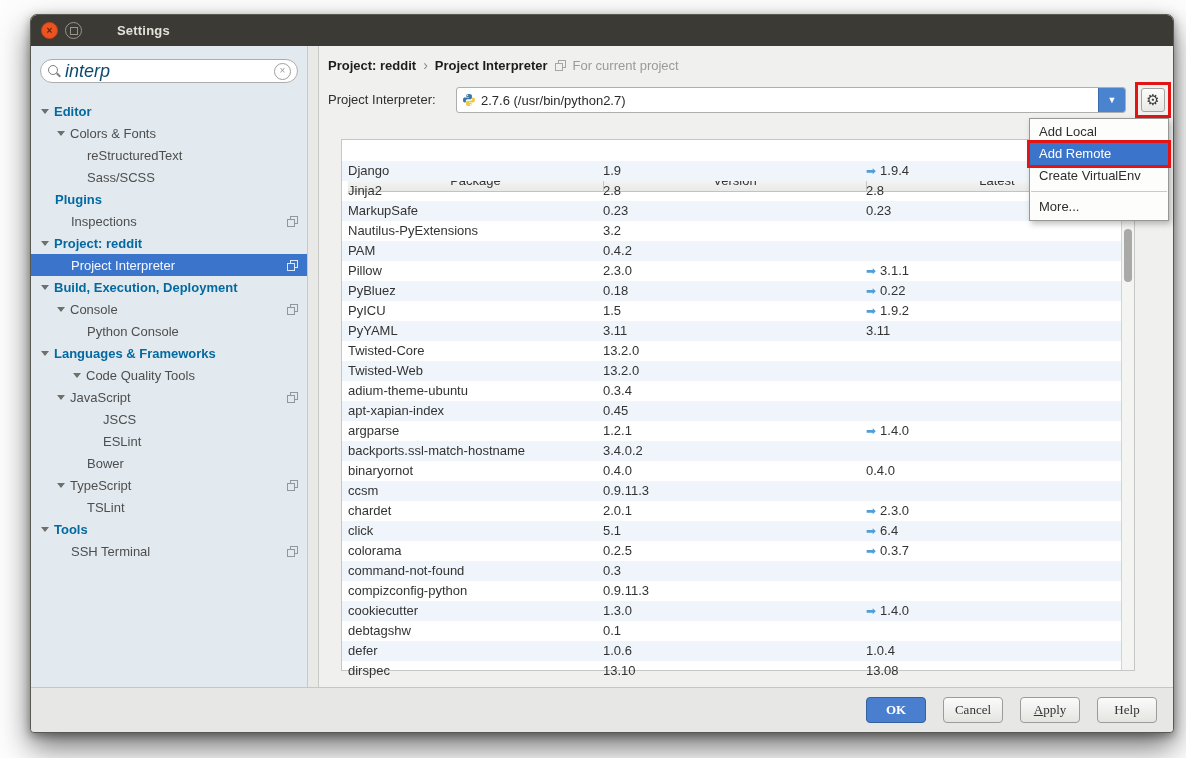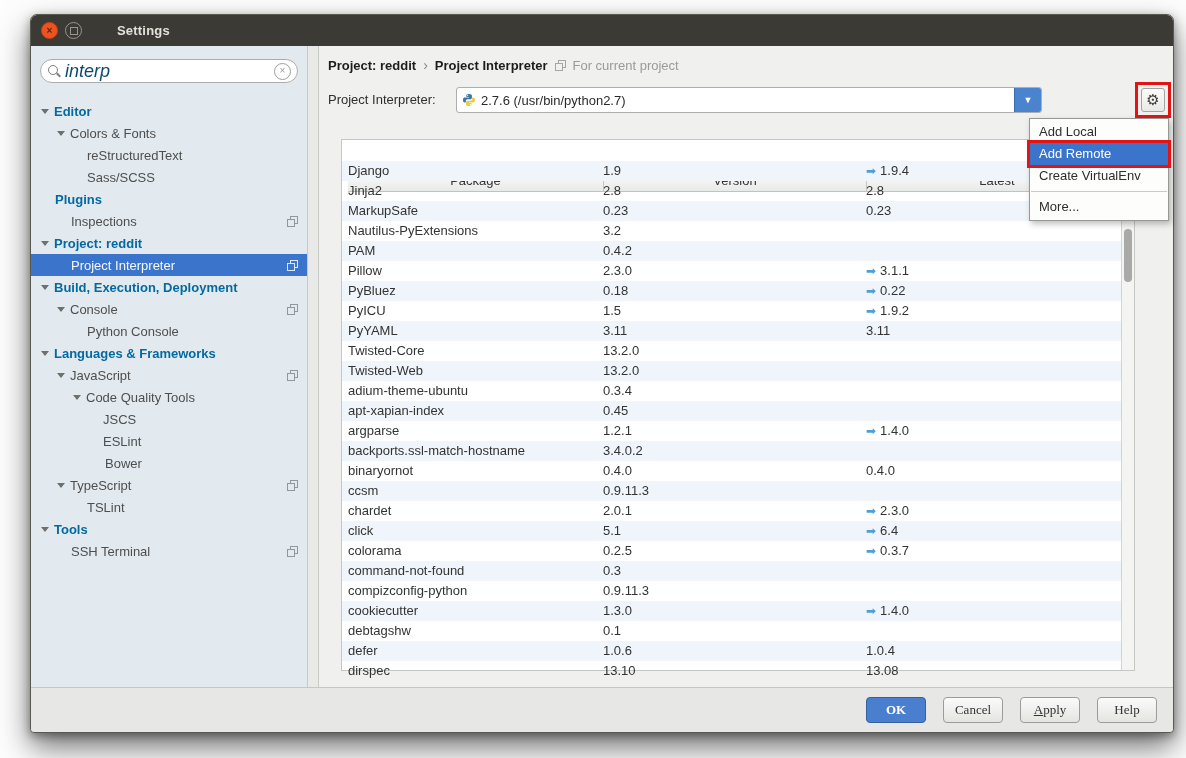--- a/index.html
+++ b/index.html
@@ -47,21 +47,21 @@
   
   .main{position:absolute;left:288px;top:31px;right:0;bottom:45px;background:#f0f0ee;}
   .breadcrumb{position:absolute;left:9px;top:11px;display:flex;align-items:center;gap:7px;font-size:13px;}
   .crumb{font-weight:bold;color:#1d1d1d;}
   .crumb-sep{color:#8a8a88;font-size:14px;}
   .crumb-note{color:#9a9a98;}
   .note-ico{position:relative;width:11px;height:11px;}
   .note-ico::before{content:"";position:absolute;right:0;top:0;width:6px;height:6px;border:1px solid #a5a5a3;}
   .note-ico::after{content:"";position:absolute;left:0;bottom:0;width:6px;height:6px;border:1px solid #a5a5a3;background:#f0f0ee;}
   .interp-label{position:absolute;left:9px;top:41px;height:26px;line-height:26px;font-size:13px;color:#2e2e2e;}
-  .combo{position:absolute;left:137px;top:41px;width:586px;height:26px;background:#fff;border:1px solid #aeaeac;
+  .combo{position:absolute;left:137px;top:41px;width:670px;height:26px;background:#fff;border:1px solid #aeaeac;
          border-radius:3px;box-sizing:border-box;display:flex;align-items:center;}
   .combo-text{flex:1;font-size:13px;color:#2a2a2a;padding-left:5px;display:flex;align-items:center;gap:5px;}
   .combo-arrow-btn{width:26px;height:24px;background:#4a84cf;border-left:1px solid #3b6cb0;border-radius:0 2px 2px 0;
                    color:#fff;font-size:9px;display:flex;align-items:center;justify-content:center;}
   .gear-btn{position:absolute;left:822px;top:42px;width:24px;height:24px;background:linear-gradient(#fbfbfa,#e9e9e6);
             border:1px solid #a3a3a0;border-radius:3px;box-sizing:border-box;display:flex;align-items:center;justify-content:center;
             font-family:"DejaVu Sans",sans-serif;font-size:15px;color:#3d3d3d;}
   .gear-annotation{position:absolute;left:816px;top:36px;width:36px;height:36px;border:3px solid #e31414;box-sizing:border-box;}
   
   .pkg-pane{position:absolute;left:22px;top:93px;width:794px;height:532px;background:#fff;
@@ -163,38 +163,38 @@
             <span class="copy-ico"></span>
           </div>
           <div class="tree-row" style="padding-left: 42px;">
             <span class="expander-space"></span>
             <span class="tree-label">Python Console</span>
           </div>
           <div class="tree-row" style="padding-left: 10px;">
             <span class="expander"></span>
             <span class="tree-label bold">Languages &amp; Frameworks</span>
           </div>
+          <div class="tree-row" style="padding-left: 42px;">
+            <span class="expander"></span>
+            <span class="tree-label">Code Quality Tools</span>
+          </div>
           <div class="tree-row" style="padding-left: 26px;">
             <span class="expander"></span>
             <span class="tree-label">JavaScript</span>
             <span class="copy-ico"></span>
           </div>
-          <div class="tree-row" style="padding-left: 42px;">
-            <span class="expander"></span>
-            <span class="tree-label">Code Quality Tools</span>
-          </div>
           <div class="tree-row" style="padding-left: 58px;">
             <span class="expander-space"></span>
             <span class="tree-label">JSCS</span>
           </div>
           <div class="tree-row" style="padding-left: 58px;">
             <span class="expander-space"></span>
             <span class="tree-label">ESLint</span>
           </div>
-          <div class="tree-row" style="padding-left: 60px;">
+          <div class="tree-row" style="padding-left: 42px;">
             <span class="expander-space"></span>
             <span class="tree-label">Bower</span>
           </div>
           <div class="tree-row" style="padding-left: 26px;">
             <span class="expander"></span>
             <span class="tree-label">TypeScript</span>
             <span class="copy-ico"></span>
           </div>
           <div class="tree-row" style="padding-left: 42px;">
             <span class="expander-space"></span>

